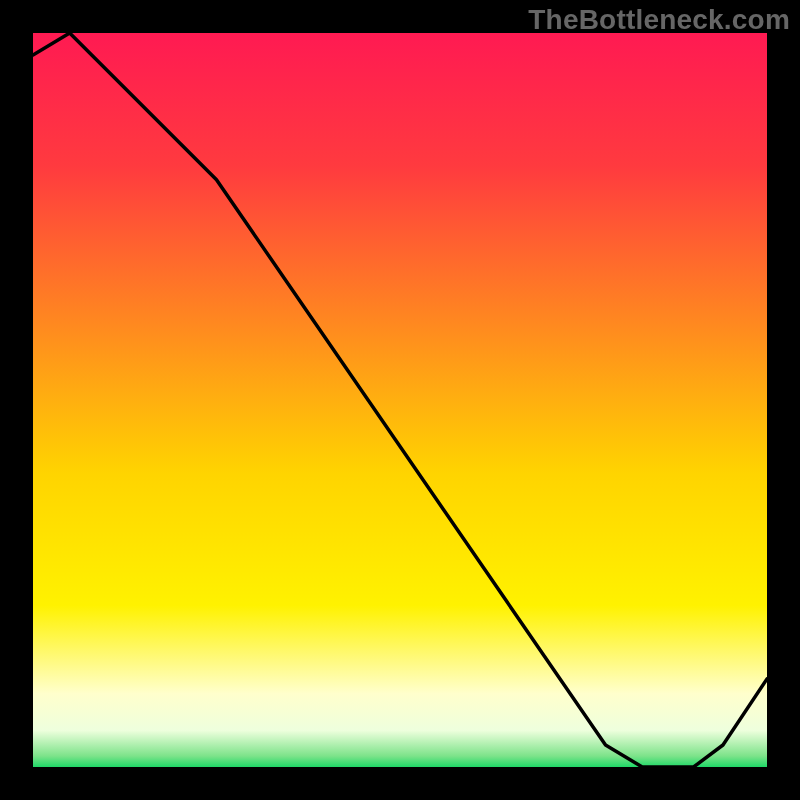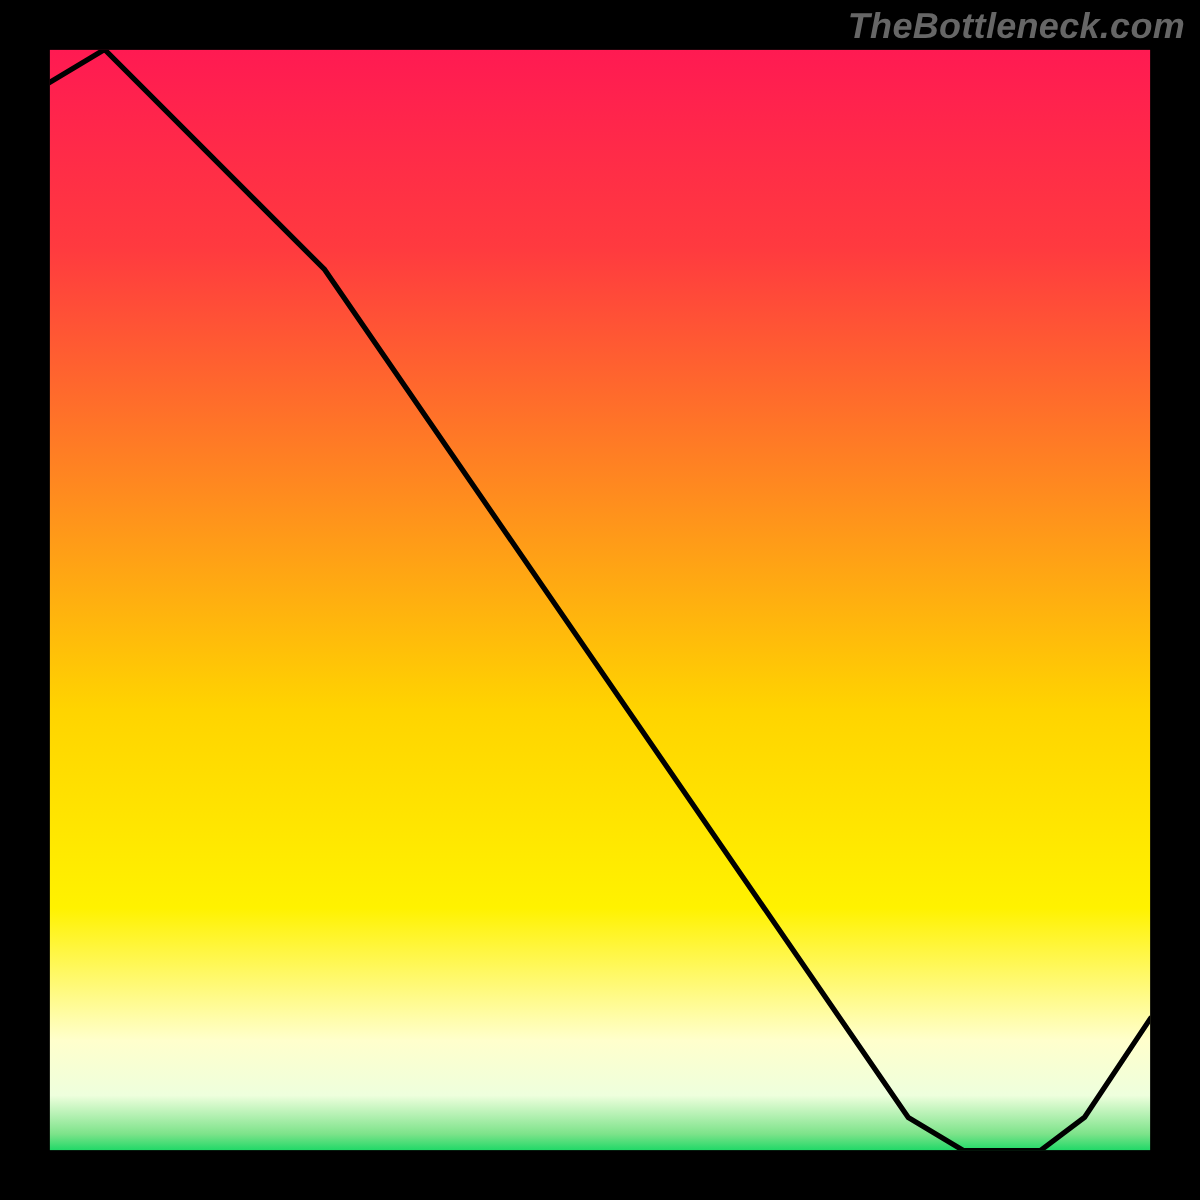--- a/index.html
+++ b/index.html
@@ -15,24 +15,23 @@
     position: relative;
     width: 800px;
     height: 800px;
     background: #000;
   }
   .watermark {
     position: absolute;
     top: 4px;
     right: 10px;
     color: #666;
-    font-size: 24px;
+    font-size: 28px;
     font-weight: 600;
     letter-spacing: 0.2px;
-    font-style: italic;
   }
   .plot {
     position: absolute;
     left: 33px;
     top: 33px;
     width: 734px;
     height: 734px;
     overflow: hidden;
   }
   .plot svg {

